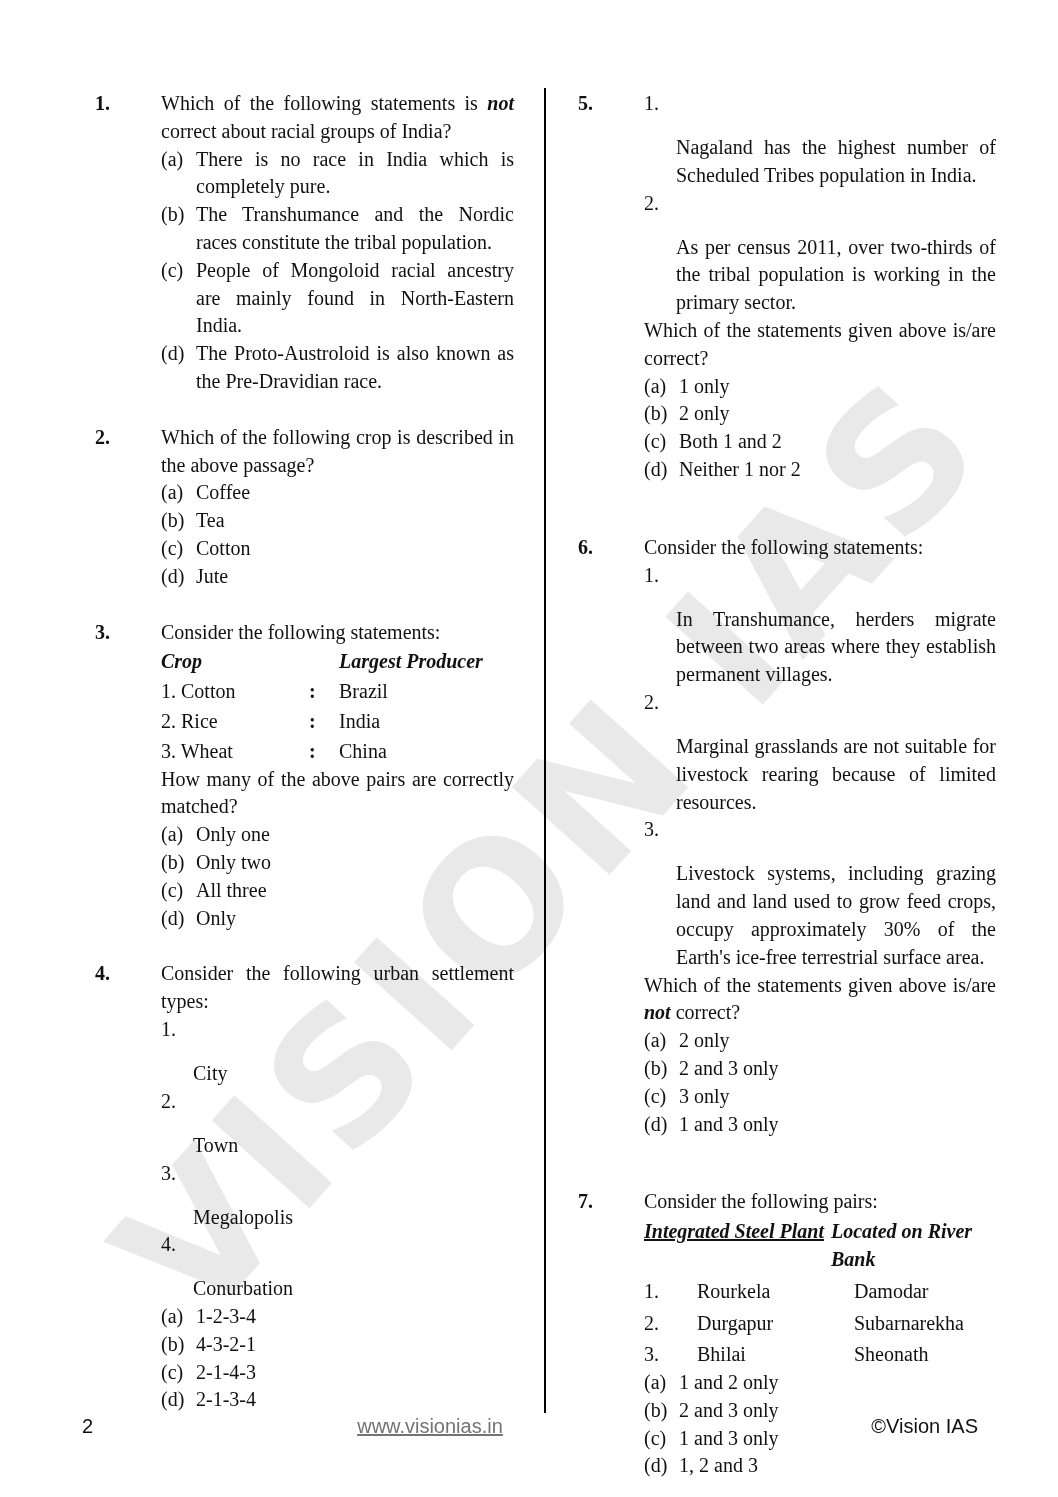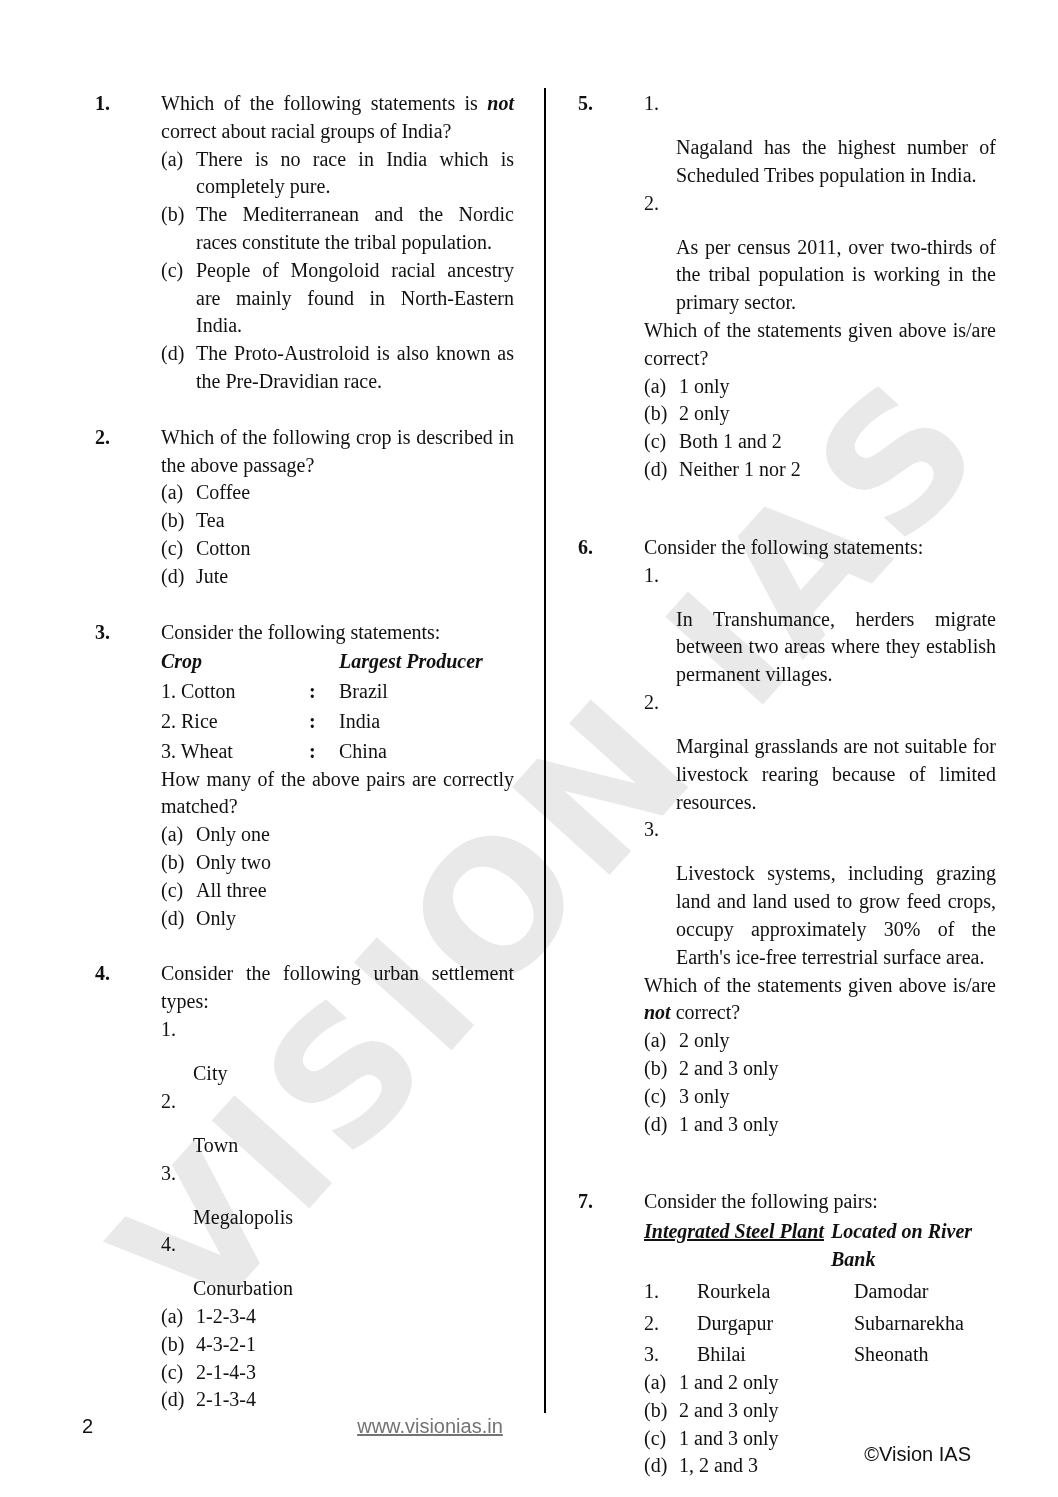--- a/index.html
+++ b/index.html
@@ -48,21 +48,21 @@
   .slabel { width:30px; flex:none; }
   .splant { width:157px; flex:none;margin-left:23px; }
   .sriver { flex:1; min-width:0; }
   
   .footer-page, .footer-copy, .footer-link {
     position:absolute; top:1414px;
     font-family:"Liberation Sans", sans-serif; font-size:20px; line-height:24px; color:#111111;
   }
   .footer-page { left:82px; }
   .footer-link { left:430px; transform:translateX(-50%); color:#737373; text-decoration:underline; cursor:pointer; }
-  .footer-copy { right:87px;margin-top:28px; }
+  .footer-copy { right:80px; }
 </style>
 </head>
 <body>
 
 <div class="page">
   <div class="watermark">VISION IAS</div>
 
   <div class="content">
     <div class="divider"></div>
 
@@ -71,21 +71,21 @@
       <div class="q">
         <div class="qnum">1.</div>
         <div class="qbody">
           <p class="just"><span>Which of the following statements is </span><span class="bi">not</span><span> correct about racial groups of India?</span></p>
           <div class="opt">
             <span class="optlabel">(a)</span>
             <span class="opttext">There is no race in India which is completely pure.</span>
           </div>
           <div class="opt">
             <span class="optlabel">(b)</span>
-            <span class="opttext">The Mediterranean and the Nordic races constitute the tribal population.</span>
+            <span class="opttext">The Transhumance and the Nordic races constitute the tribal population.</span>
           </div>
           <div class="opt">
             <span class="optlabel">(c)</span>
             <span class="opttext">People of Mongoloid racial ancestry are mainly found in North-Eastern India.</span>
           </div>
           <div class="opt">
             <span class="optlabel">(d)</span>
             <span class="opttext">The Proto-Austroloid is also known as the Pre-Dravidian race.</span>
           </div>
         </div>

